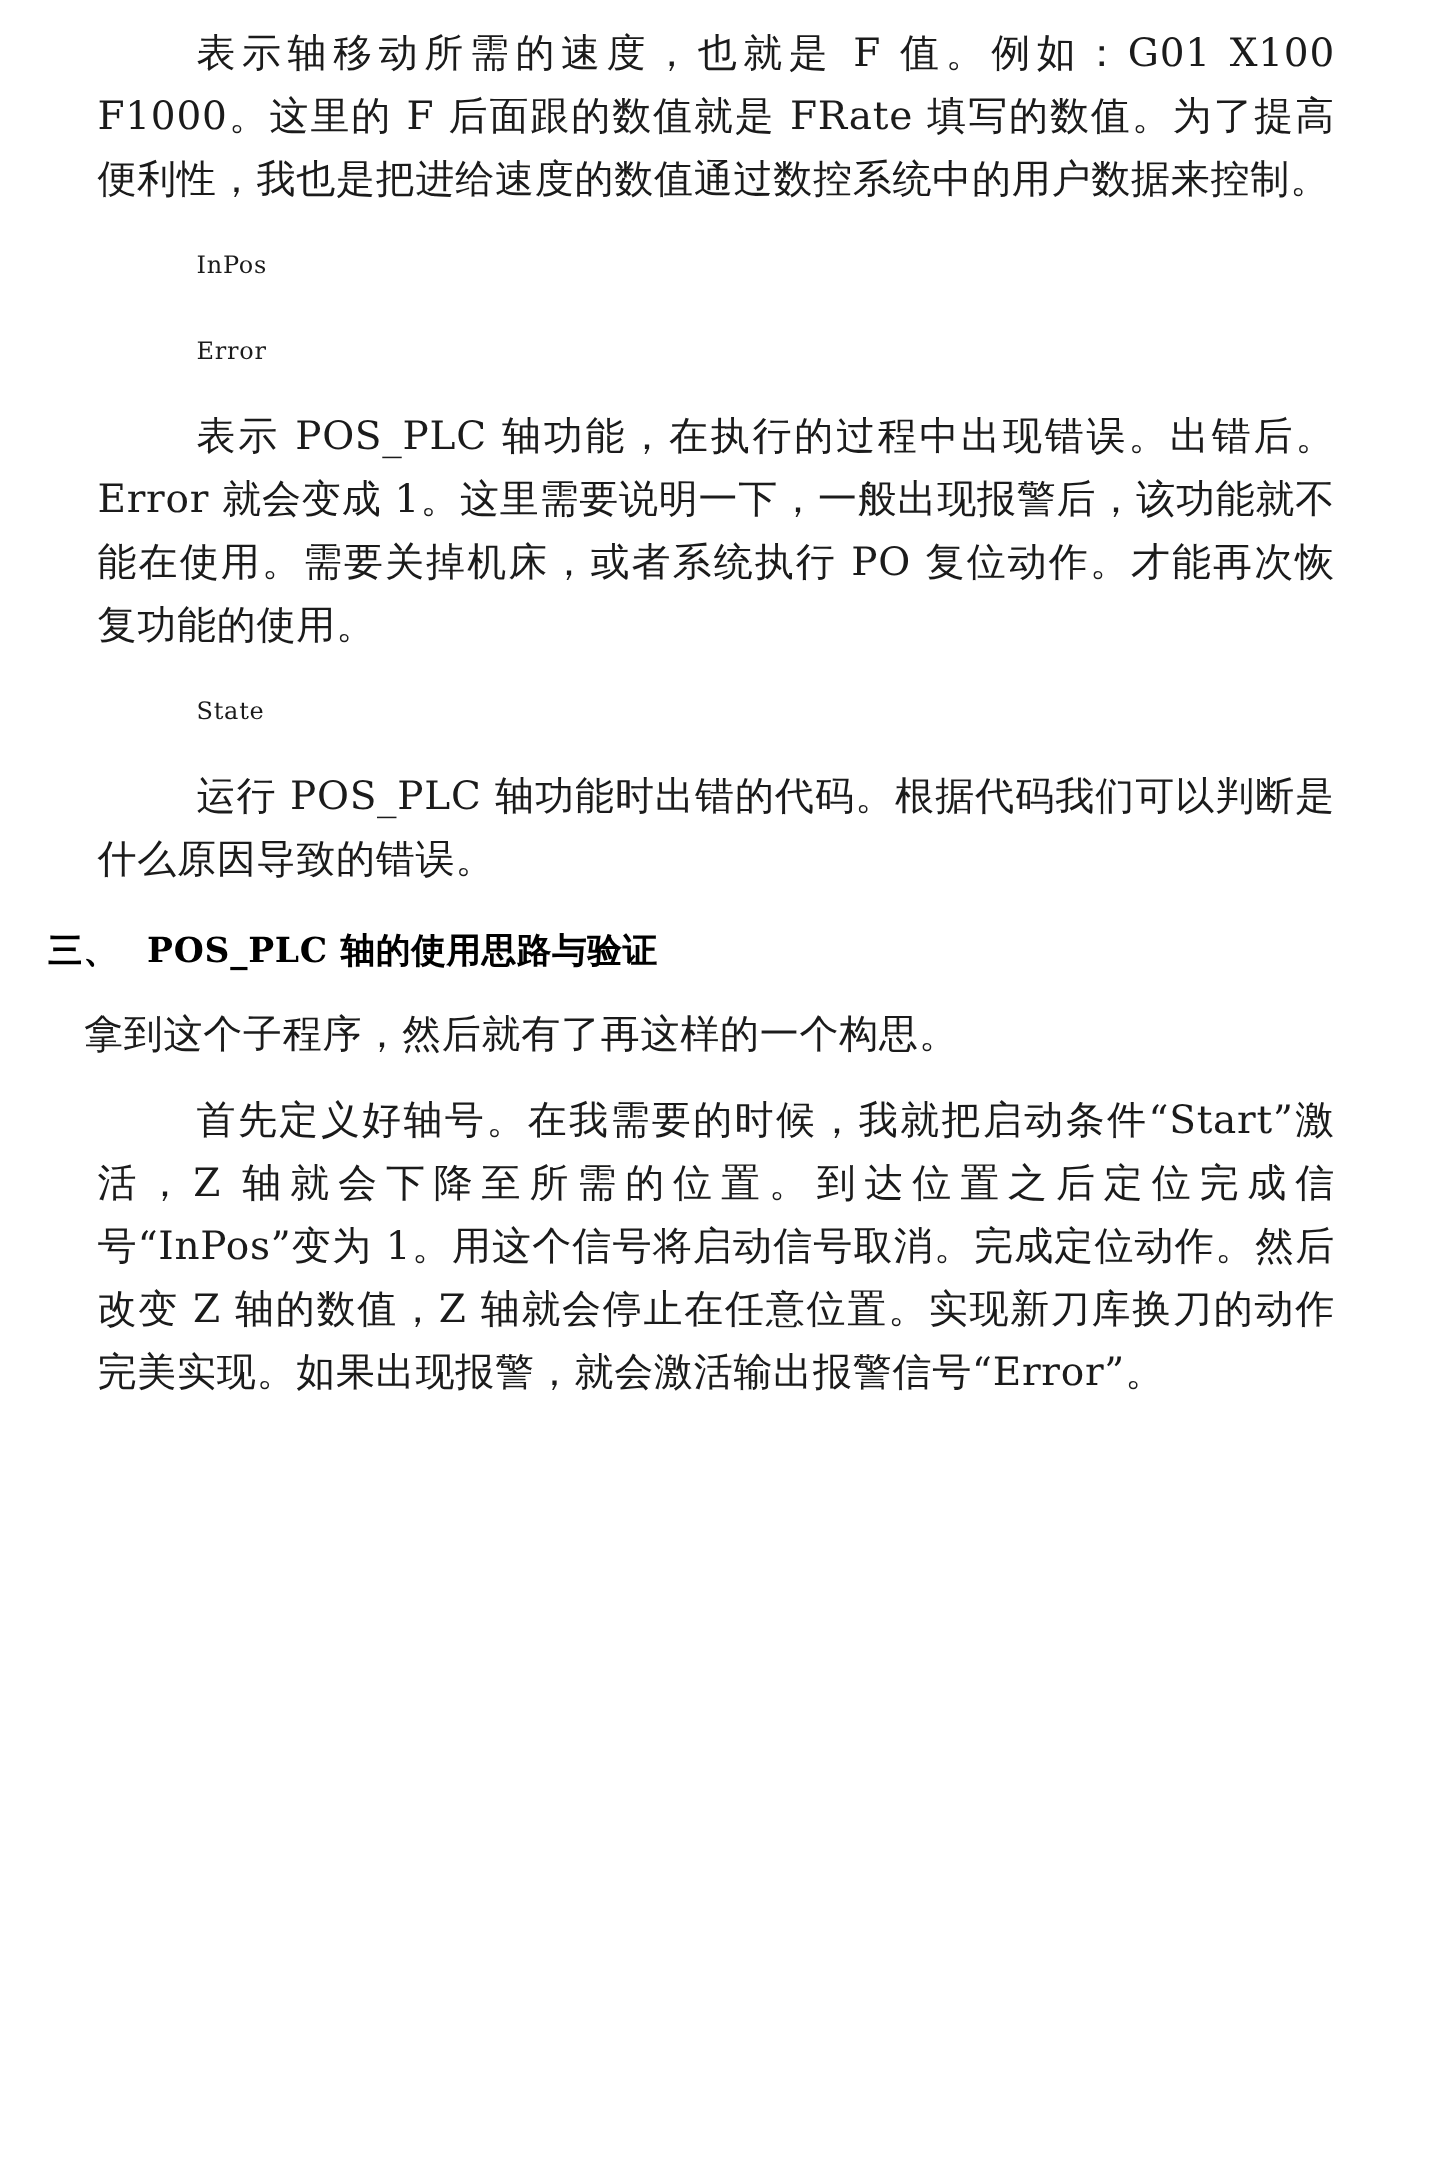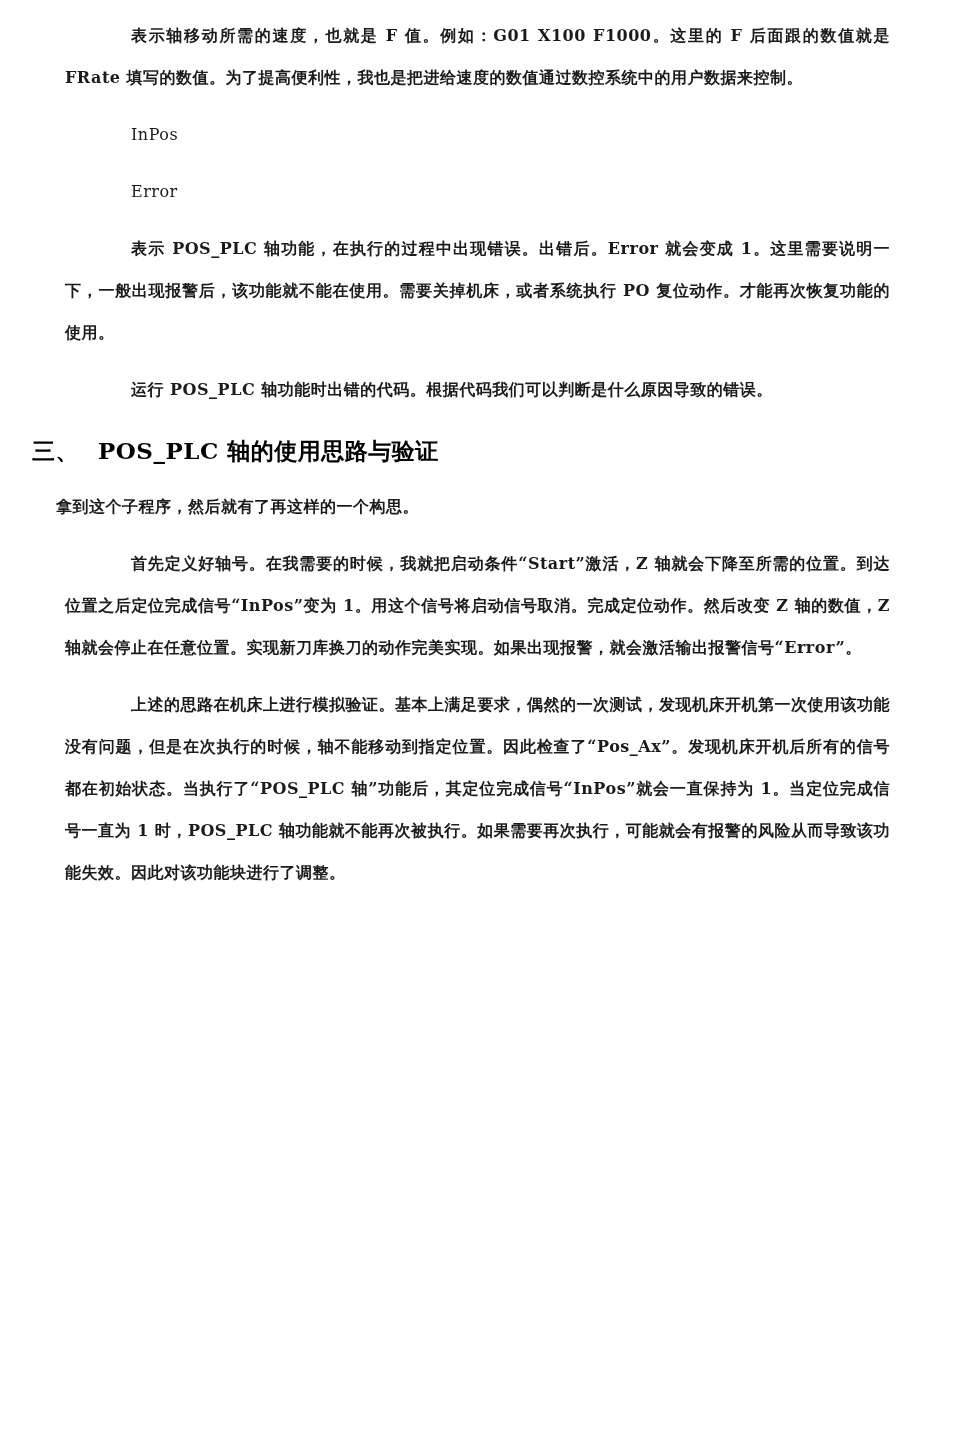--- a/index.html
+++ b/index.html
@@ -15,27 +15,26 @@
     color: #1b1b1b;
   }
   .page {
     box-sizing: border-box;
     width: 956px;
     height: 1446px;
     background: #ffffff;
     padding: 15px 66px 0 65px;
   }
   .para {
-    font-size: 16px;
+    font-size: 26px;
     line-height: 42px;
     letter-spacing: 0.5px;
     margin: 0 0 15px 0;
     text-align: justify;
     white-space: normal;
-    font-weight: bold;
   }
   .para.indent {
     text-indent: 66px;
   }
   .para.hang {
     margin-left: -9px;
   }
   .sub-label {
     font-size: 16px;
     line-height: 42px;
@@ -65,28 +64,28 @@
 
   <p class="para indent">表示轴移动所需的速度，也就是 F 值。例如：G01 X100 F1000。这里的 F 后面跟的数值就是 FRate 填写的数值。为了提高便利性，我也是把进给速度的数值通过数控系统中的用户数据来控制。</p>
 
   <p class="sub-label">InPos</p>
 
 
   <p class="sub-label">Error</p>
 
   <p class="para indent">表示 POS_PLC 轴功能，在执行的过程中出现错误。出错后。Error 就会变成 1。这里需要说明一下，一般出现报警后，该功能就不能在使用。需要关掉机床，或者系统执行 PO 复位动作。才能再次恢复功能的使用。</p>
 
+  <p class="sub-label">State</p>
 
   <p class="para indent">运行 POS_PLC 轴功能时出错的代码。根据代码我们可以判断是什么原因导致的错误。</p>
 
   <div class="section-heading">
     <span class="heading-num">三、</span>
     <span class="heading-text">POS_PLC 轴的使用思路与验证</span>
   </div>
 
   <p class="para hang">拿到这个子程序，然后就有了再这样的一个构思。</p>
 
   <p class="para indent">首先定义好轴号。在我需要的时候，我就把启动条件“Start”激活，Z 轴就会下降至所需的位置。到达位置之后定位完成信号“InPos”变为 1。用这个信号将启动信号取消。完成定位动作。然后改变 Z 轴的数值，Z 轴就会停止在任意位置。实现新刀库换刀的动作完美实现。如果出现报警，就会激活输出报警信号“Error”。</p>
 
-  <p class="para indent">上述的思路在机床上进行模拟验证。基本上满足要求，偶然的一次测试，发现机床开机第一次使用该功能没有问题，但是在次执行的时候，轴不能移动到指定位置。因此检查了“Pos_Ax”。发现机床开机后所有的信号都在初始状态。当执行了“POS_PLC 轴”功能后，其定位完成信号“InPos”就会一直保持为 1。当定位完成信号一直为 1 时，POS_PLC 轴功能就不能再次被执行。如果需要再次执行，可能就会有报警的风险从而导致该功能失效。因此对该功能块进行了调整。</p>
 
 
 </div>
 
 </body></html>

